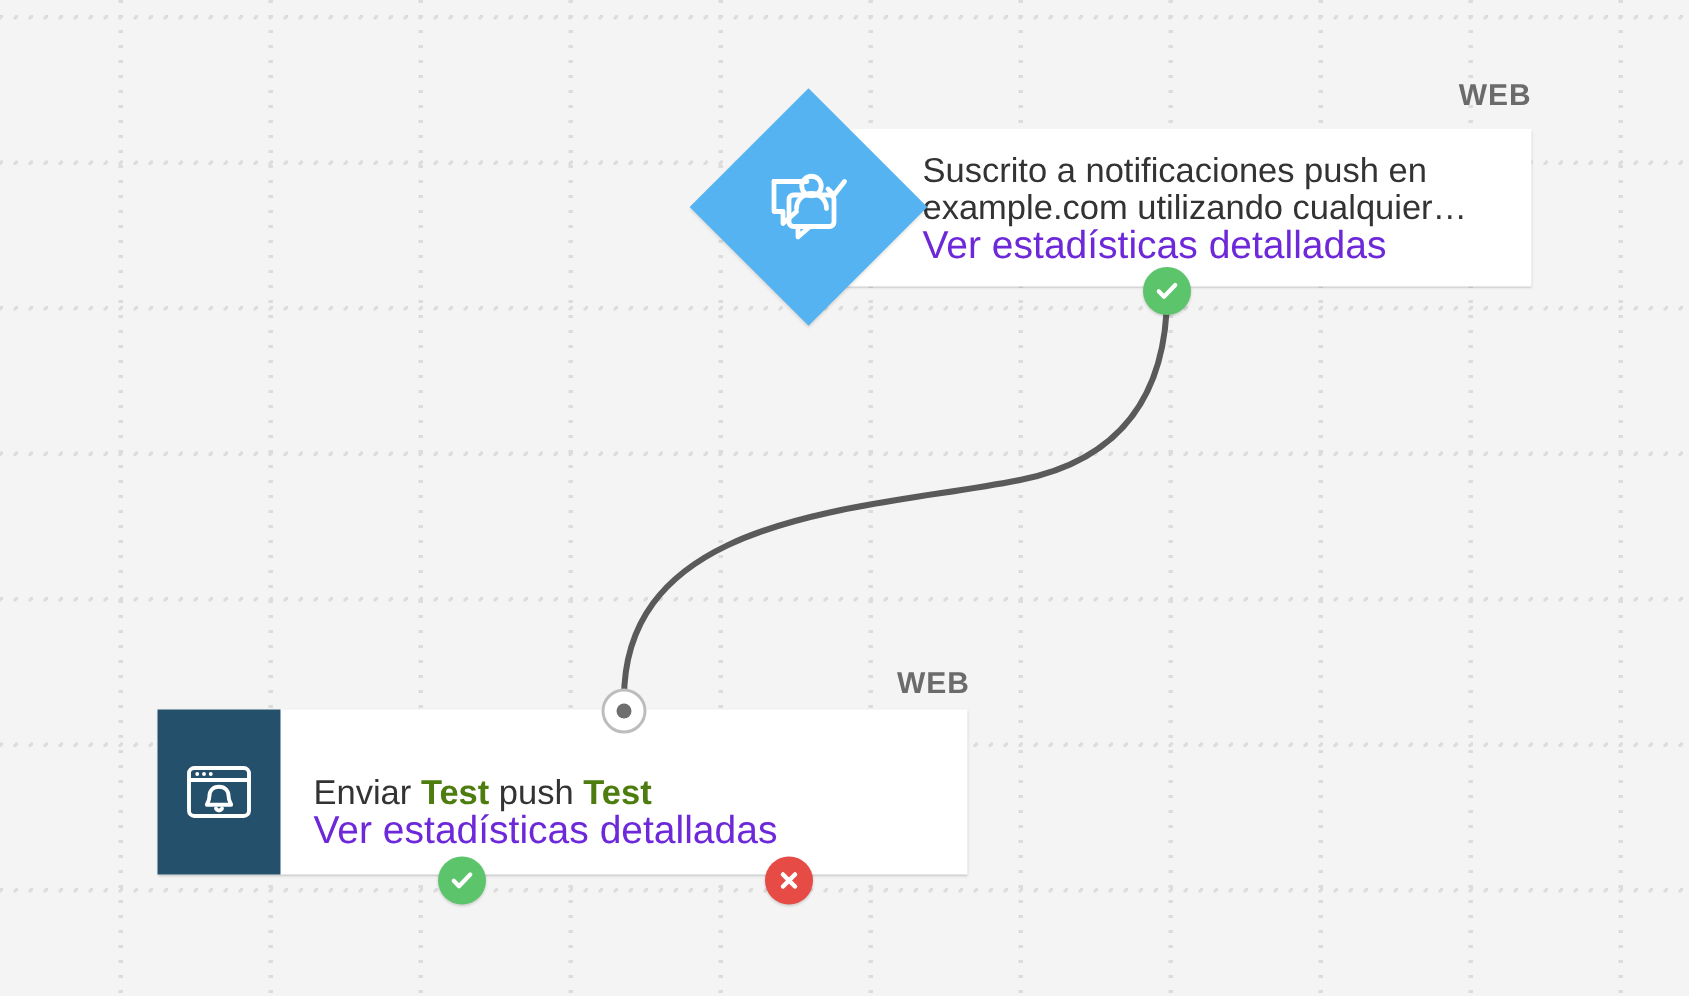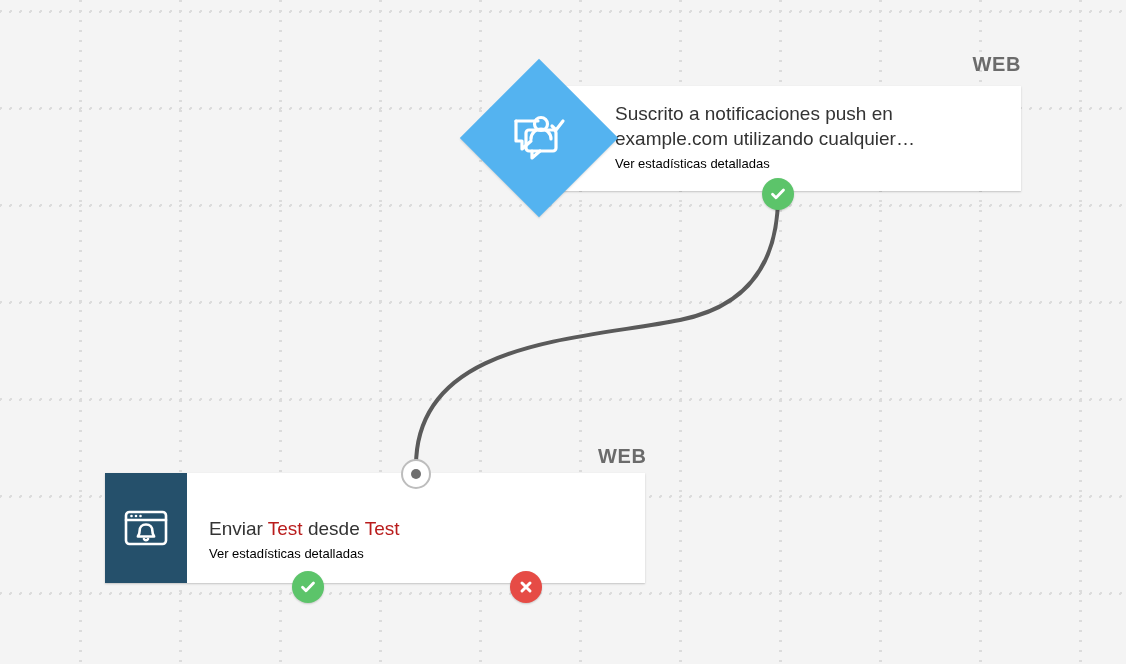--- a/index.html
+++ b/index.html
@@ -68,31 +68,31 @@
   }
 
   .node-body {
     flex: 1;
     display: flex;
     flex-direction: column;
     justify-content: center;
   }
 
   .node-title {
-    font-size: 19px;
+    font-size: 23px;
     color: #333333;
     line-height: 25px;
     white-space: pre-line;
   }
 
-  .node-title b { font-weight: normal; color: #b91c1c; }
+  .node-title b { font-weight: bold; color: #4d7c0f; }
 
   .node-link {
-    font-size: 13px;
-    color: #000000;
+    font-size: 26px;
+    color: #6d28d9;
     line-height: 25px;
     cursor: pointer;
     text-decoration: none;
     display: inline-block;
   }
 
   
   #node-subscribe {
     left: 557px;
     top: 86px;
@@ -263,21 +263,21 @@
       <circle cx="8.5" cy="8" r="1.3" fill="#ffffff" stroke="none"></circle>
       <circle cx="13" cy="8" r="1.3" fill="#ffffff" stroke="none"></circle>
       <circle cx="17.5" cy="8" r="1.3" fill="#ffffff" stroke="none"></circle>
 
       <path d="M23 16.5 c-4.2 0 -6.4 2.8 -6.4 6.4 c0 3.6 -1.7 4.6 -1.7 5.6 h16.2 c0 -1 -1.7 -2 -1.7 -5.6 c0 -3.6 -2.2 -6.4 -6.4 -6.4 z"></path>
       <path d="M21 31 a2.2 2.2 0 0 0 4 0"></path>
     </svg>
   </div>
   <div class="node-body">
     <div class="node-title">
-      <span>Enviar </span><b>Test</b><span> desde </span><b>Test</b>
+      <span>Enviar </span><b>Test</b><span> push </span><b>Test</b>
     </div>
     <a class="node-link">Ver estadísticas detalladas</a>
   </div>
 </div>
 
 <div class="badge badge-plain" id="badge-send-input">
   <span class="dot"></span>
 </div>
 
 <div class="badge badge-success b-32" id="badge-send-success">

